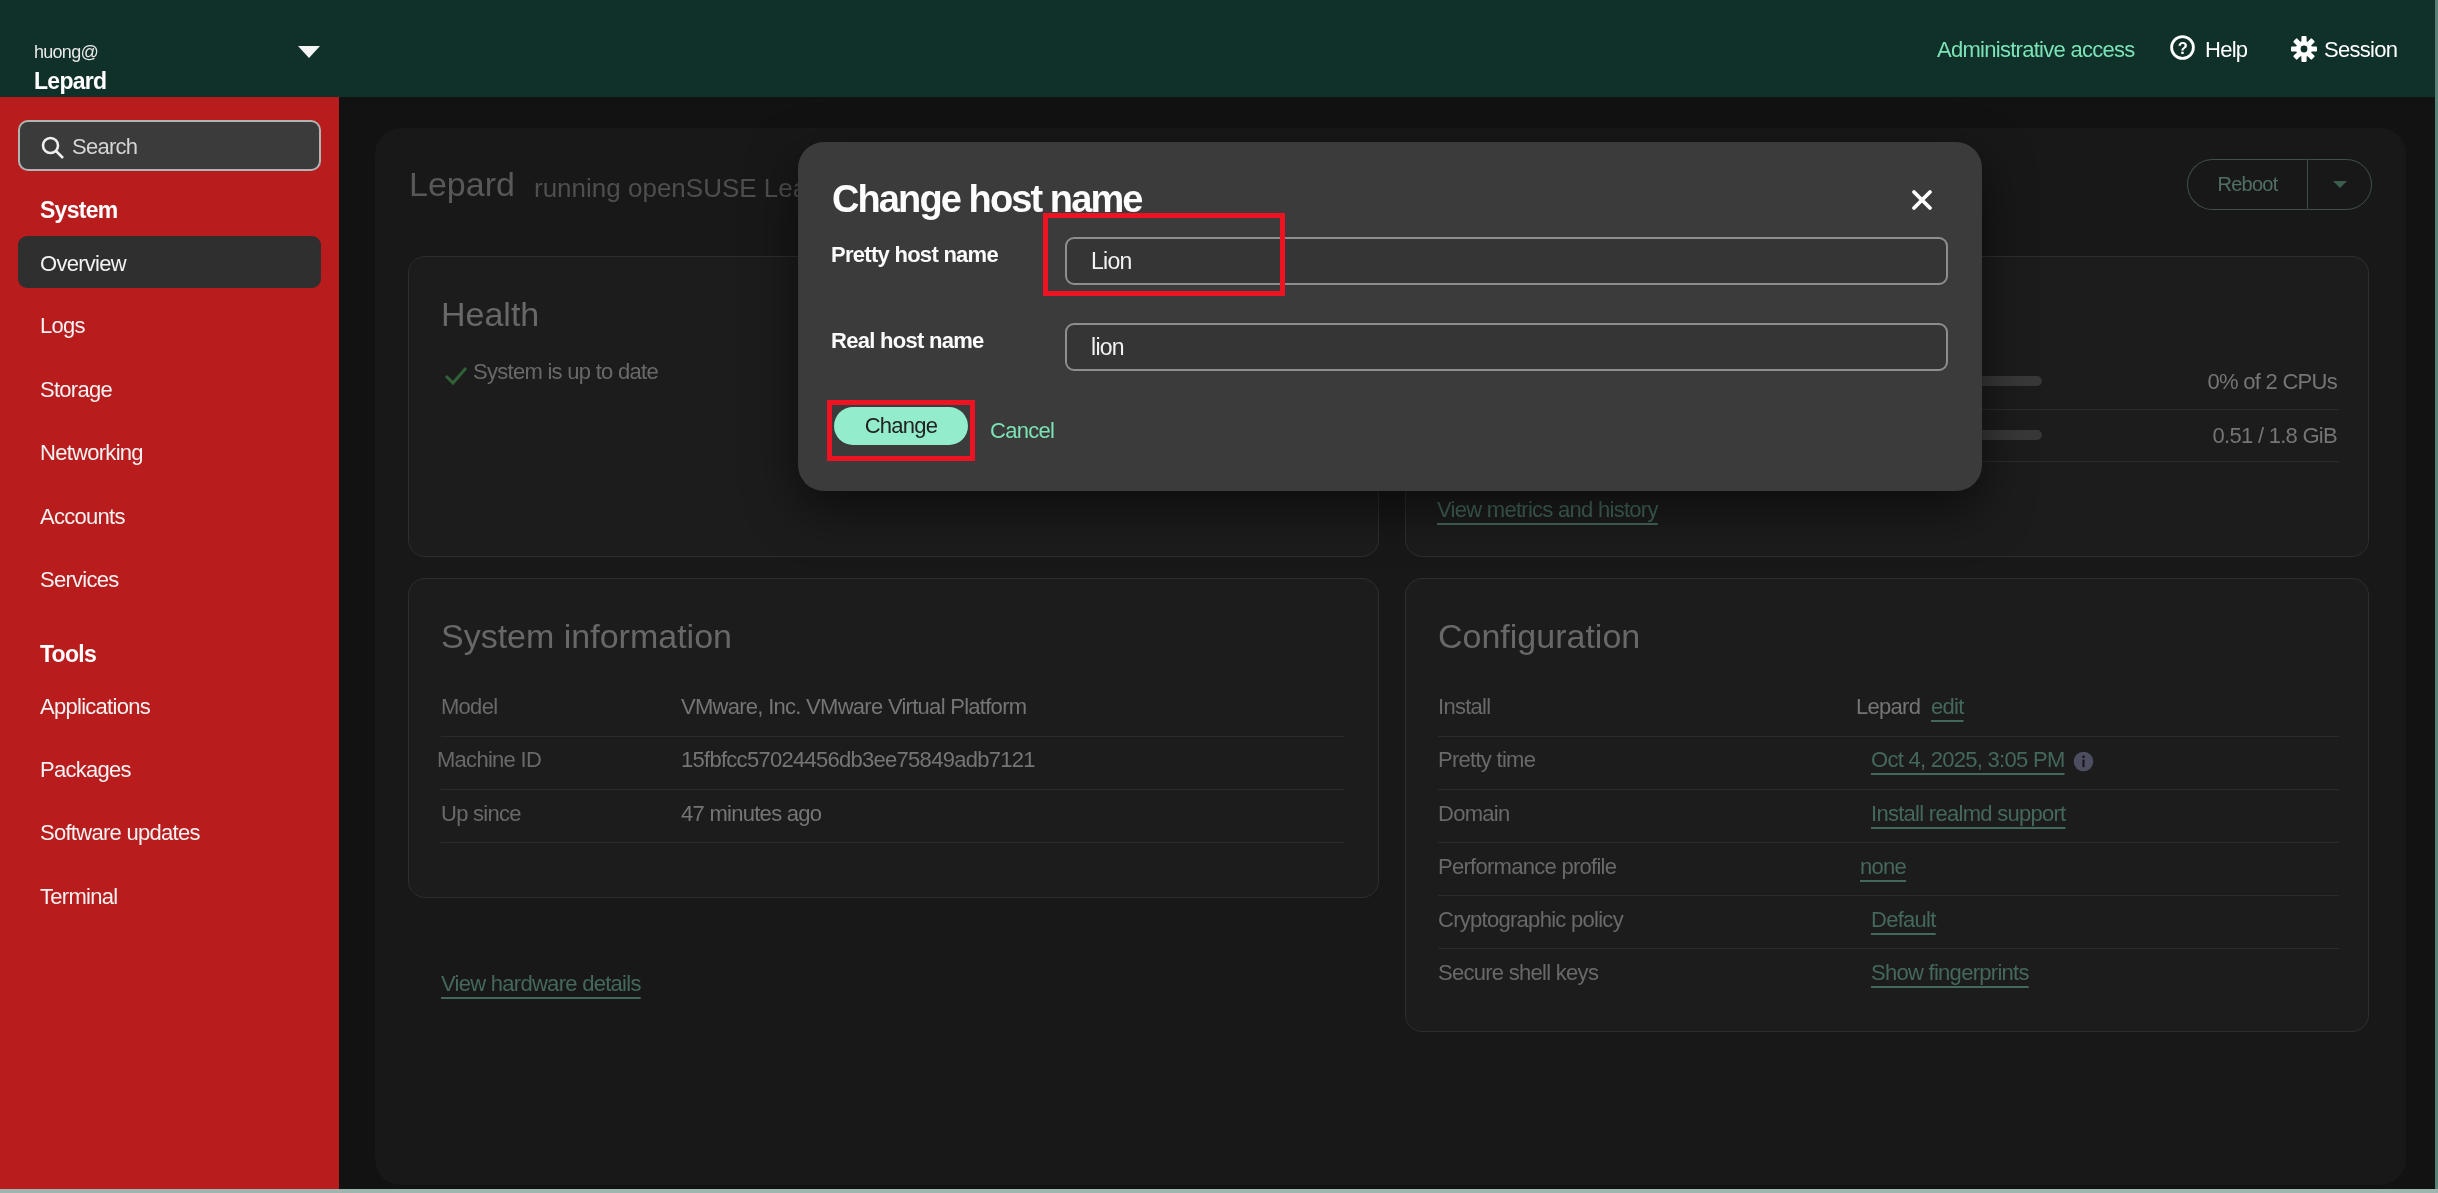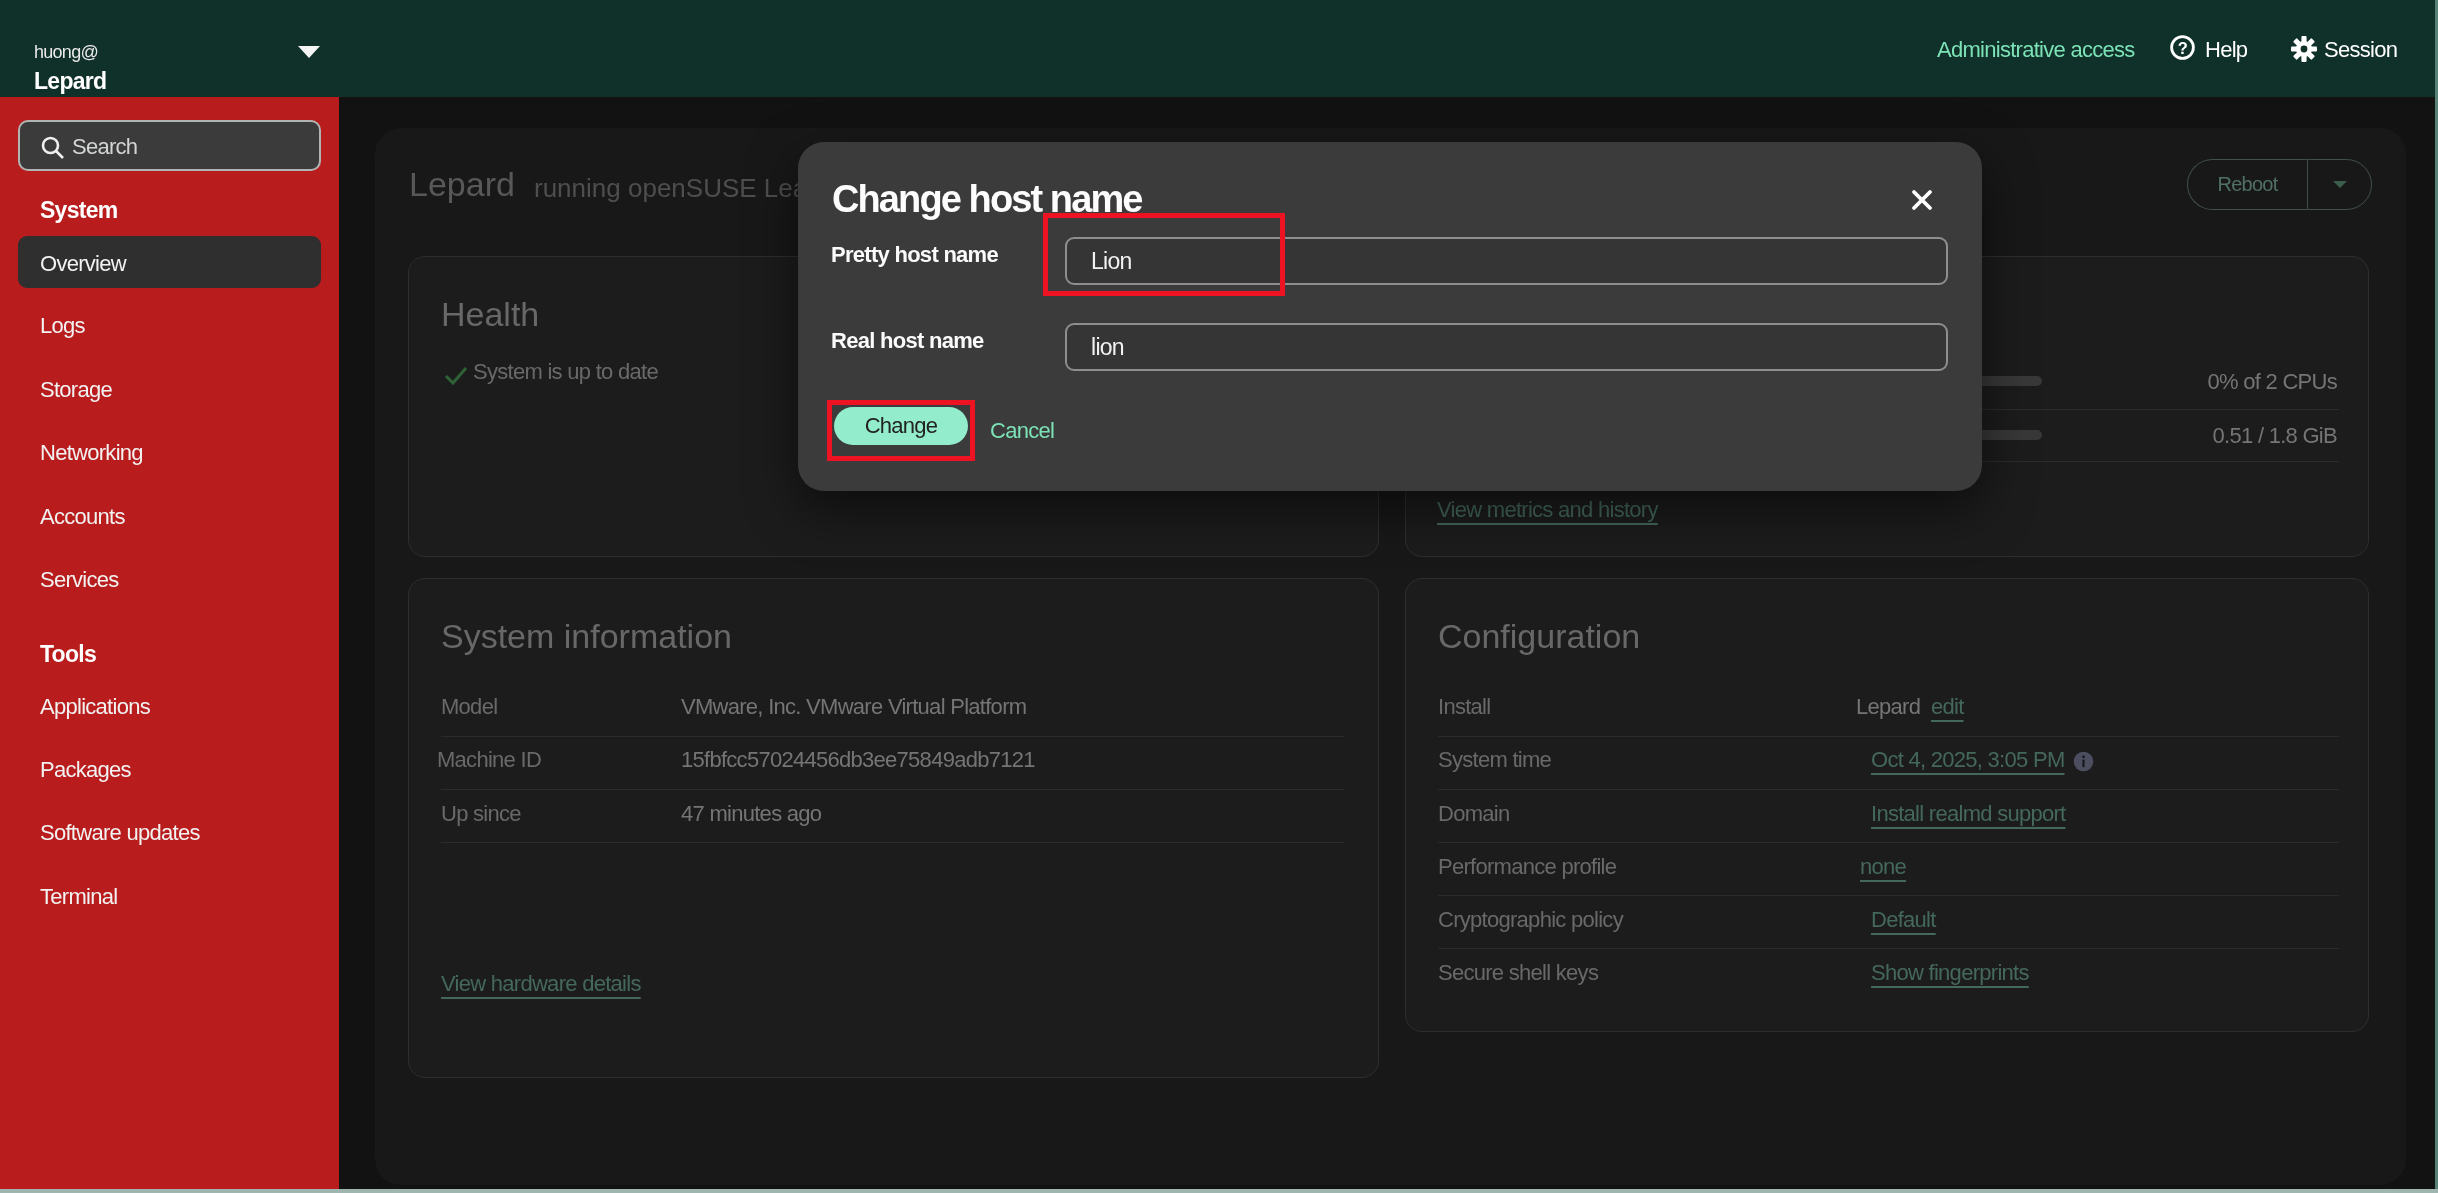--- a/index.html
+++ b/index.html
@@ -85,40 +85,40 @@
       <div class="ctitle">Usage</div>
       <div class="abs" style="left:240px; top:119px; width:396px; height:10px; background:#383838; border-radius:5px;"></div>
       <div class="rowval" style="right:31px; top:112px;">0% of 2 CPUs</div>
       <div class="sep" style="left:31px; top:152px; width:902px;"></div>
       <div class="abs" style="left:240px; top:173px; width:396px; height:10px; background:#383838; border-radius:5px;"></div>
       <div class="rowval" style="right:31px; top:166px;">0.51 / 1.8 GiB</div>
       <div class="sep" style="left:31px; top:204px; width:902px;"></div>
       <div class="rowval link" style="left:31px; top:240px;">View metrics and history</div>
     </div>
 
-    <div class="card" style="left:69px; top:481px; width:971px; height:500px;">
+    <div class="card" style="left:69px; top:481px; width:971px; height:320px;">
       <div class="ctitle">System information</div>
       <div class="rowlab" style="left:32px; top:115px;">Model</div>
       <div class="rowval" style="left:272px; top:115px;">VMware, Inc. VMware Virtual Platform</div>
       <div class="sep" style="left:32px; top:157px; width:903px;"></div>
       <div class="rowlab" style="left:28px; top:168px;">Machine ID</div>
       <div class="rowval" style="left:272px; top:168px;">15fbfcc57024456db3ee75849adb7121</div>
       <div class="sep" style="left:32px; top:210px; width:903px;"></div>
       <div class="rowlab" style="left:32px; top:222px;">Up since</div>
       <div class="rowval" style="left:272px; top:222px;">47 minutes ago</div>
       <div class="sep" style="left:32px; top:263px; width:903px;"></div>
       <div class="rowval link" style="left:32px; top:392px;">View hardware details</div>
     </div>
 
     <div class="card" style="left:1066px; top:481px; width:964px; height:454px;">
       <div class="ctitle">Configuration</div>
       <div class="rowlab" style="left:32px; top:115px;">Install</div>
       <div class="rowval" style="left:450px; top:115px;">Lepard&nbsp; <span class="link">edit</span></div>
       <div class="sep" style="left:32px; top:157px; width:901px;"></div>
-      <div class="rowlab" style="left:32px; top:168px;">System time</div>
+      <div class="rowlab" style="left:32px; top:168px;">Pretty time</div>
       <div class="rowval link" style="left:465px; top:168px;">Oct 4, 2025, 3:05 PM</div>
       <svg class="abs" style="left:667px; top:172px;" width="21" height="21" viewBox="0 0 28 28">
           <circle cx="14" cy="14" r="13" fill="#4d4d60"></circle>
           <rect x="12.6" y="11.5" width="2.8" height="10" fill="#17171b"></rect>
           <circle cx="14" cy="7.8" r="1.9" fill="#17171b"></circle>
         </svg>
       <div class="sep" style="left:32px; top:210px; width:901px;"></div>
       <div class="rowlab" style="left:32px; top:222px;">Domain</div>
       <div class="rowval link" style="left:465px; top:222px;">Install realmd support</div>
       <div class="sep" style="left:32px; top:263px; width:901px;"></div>

